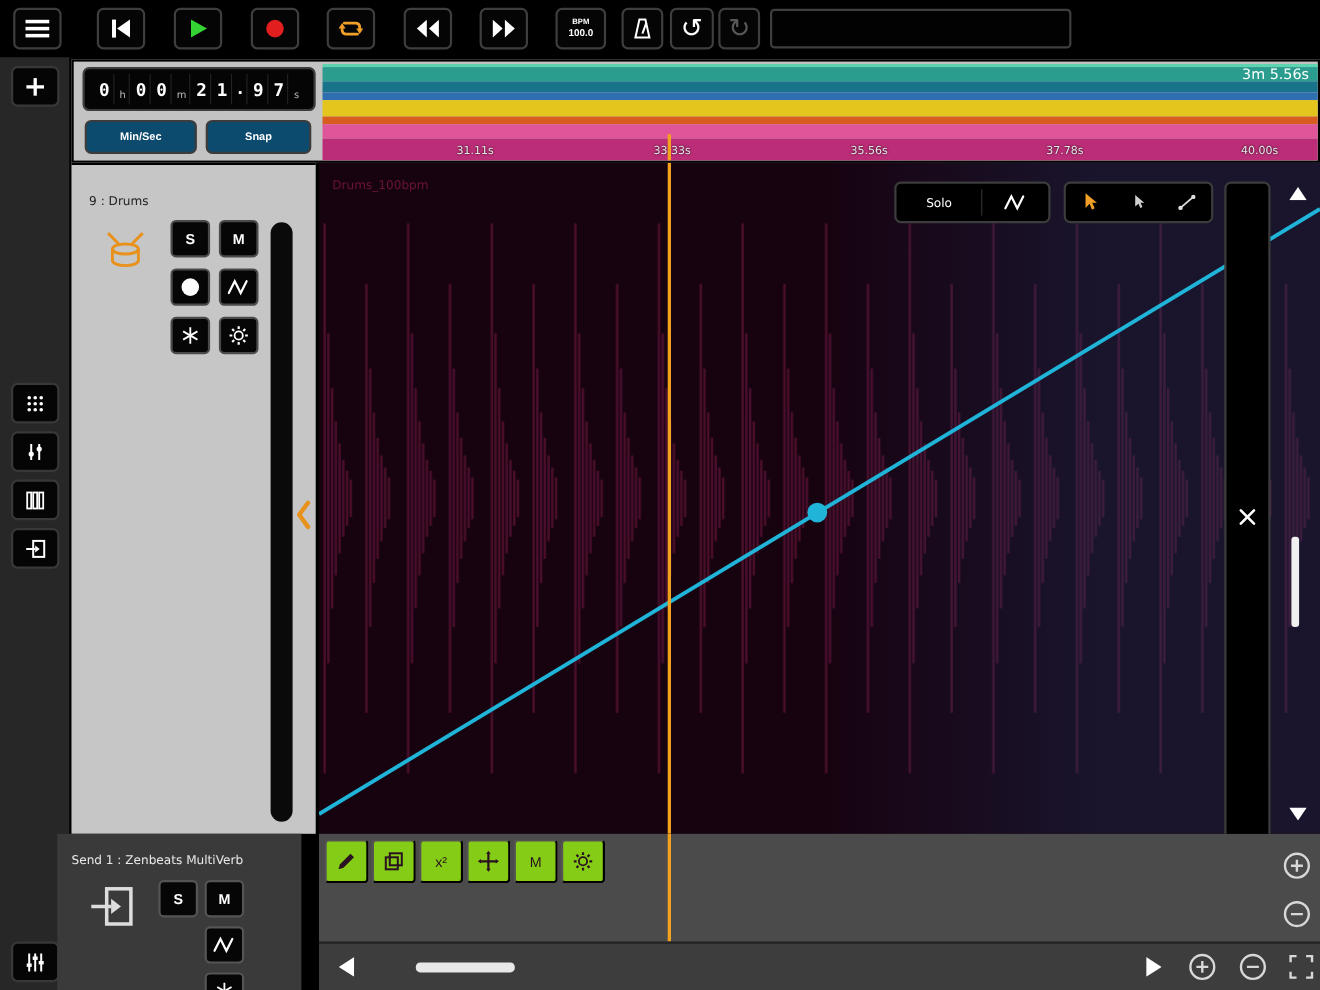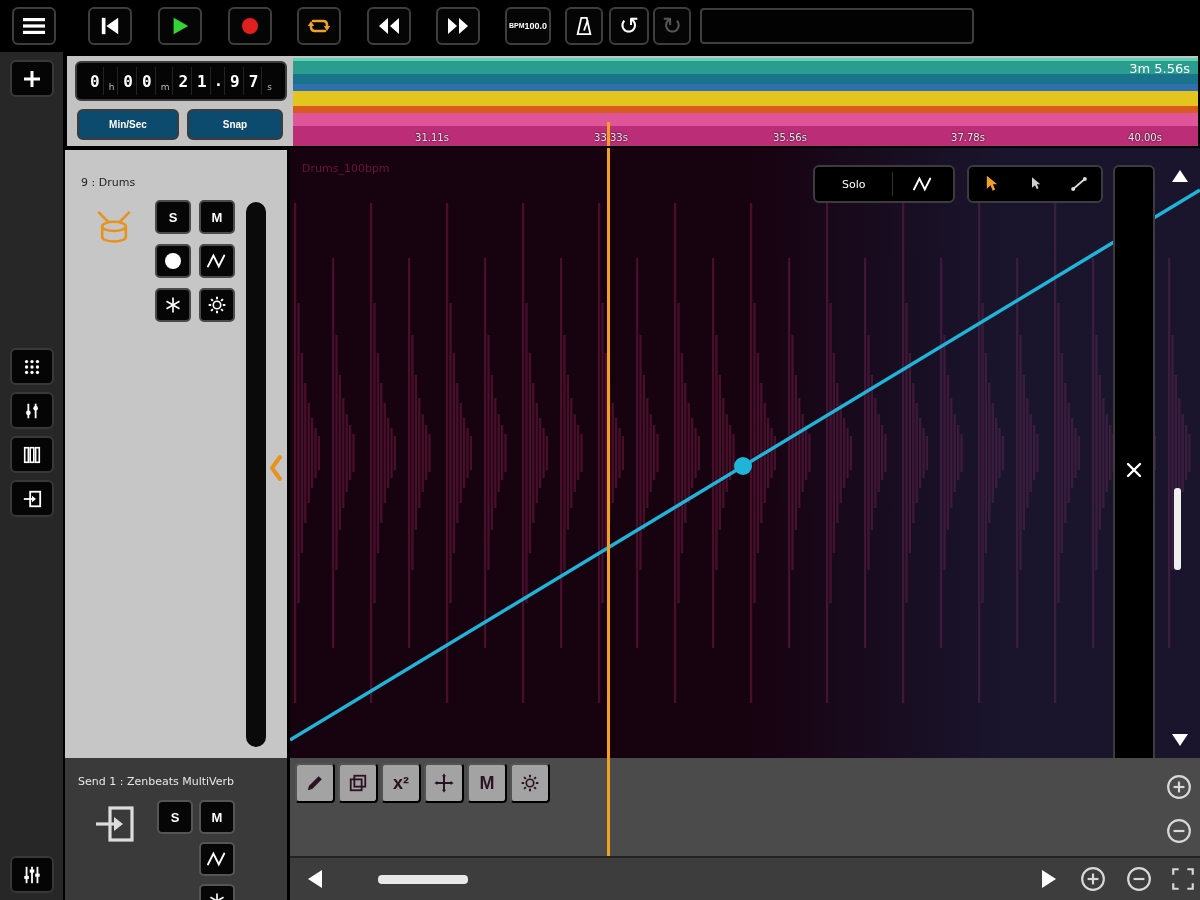--- a/index.html
+++ b/index.html
@@ -53,27 +53,27 @@
   .wave-playhead{position:absolute;left:317px;top:0;width:3px;height:610px;background:#f2a21c;z-index:3}
   .ov-group{position:absolute;top:17px;height:38px;background:#000;border:2px solid #3c3c3c;border-radius:6px;z-index:5;
             display:flex;align-items:center}
   .ov-cell{height:100%;display:flex;align-items:center;justify-content:center;cursor:pointer}
   .ov-sep{width:1px;height:70%;background:#333}
   .solo-label{color:#fff;font-size:11px}
   .vscroll-arrow{position:absolute;z-index:5;cursor:pointer}
   .vscroll-thumb{position:absolute;left:884px;top:340px;width:7px;height:82px;background:#f0f0f0;border-radius:3px;z-index:5;cursor:pointer}
 
   
-  .send-header{position:absolute;left:65px;top:758px;width:222px;height:142px;background:#3a3a3a;overflow:hidden}
+  .send-header{position:absolute;left:52px;top:758px;width:222px;height:142px;background:#3a3a3a;overflow:hidden}
   .send-title{position:absolute;left:13px;top:17px;font-size:11px;color:#e8e8e8}
   .sbtn{position:absolute;width:36px;height:34px;background:#060606;border:2px solid #555;border-radius:5px;color:#fff;
         font-size:13px;font-weight:bold;display:flex;align-items:center;justify-content:center;cursor:pointer}
   .bottom-main{position:absolute;left:290px;top:758px;width:910px;height:142px;background:#4b4b4b;overflow:hidden}
-  .pinkbtn{position:absolute;top:5px;width:40px;height:40px;background:#a3a3a3;border-radius:4px;display:flex;align-items:center;
-           justify-content:center;cursor:pointer;color:#2a1220;font-weight:bold;font-size:18px}
+  .pinkbtn{position:absolute;top:5px;width:40px;height:40px;background:#84cc16;border-radius:4px;display:flex;align-items:center;
+           justify-content:center;cursor:pointer;color:#2a1220;font-weight:normal;font-size:13px}
   .bottom-playhead{position:absolute;left:317px;top:0;width:3px;height:98px;background:#f2a21c}
   .circle-btn{position:absolute;cursor:pointer}
   .scroll-row{position:absolute;left:0;top:98px;width:910px;height:44px;background:#3d3d3d;border-top:2px solid #222}
   .hscroll-thumb{position:absolute;left:88px;top:17px;width:90px;height:9px;background:#e8e8e8;border-radius:4px;cursor:pointer}
 </style>
 </head>
 <body>
 
 <div class="app">
 
@@ -119,21 +119,21 @@
           <polygon points="23,2 23,18 14,10" fill="#fff"></polygon>
       </svg>
     </button>
     <button class="tbtn" style="left:436px;width:44px">
       <svg width="26" height="20" viewBox="0 0 26 20">
         <polygon points="3,2 3,18 12,10" fill="#fff"></polygon>
           <polygon points="14,2 14,18 23,10" fill="#fff"></polygon>
       </svg>
     </button>
 
-    <button class="tbtn" style="left:505px;width:46px;flex-direction:row">
+    <button class="tbtn" style="left:505px;width:46px;flex-direction:column">
       <span class="bpm-label">BPM</span>
       <span class="bpm-value">100.0</span>
     </button>
     <button class="tbtn" style="left:565px;width:38px">
       <svg width="20" height="22" viewBox="0 0 22 22">
         <path d="M8 2 h6 l4 18 h-14 z" fill="none" stroke="#fff" stroke-width="2"></path>
         <line x1="11" y1="16" x2="15" y2="5" stroke="#fff" stroke-width="2"></line>
       </svg>
     </button>
     <button class="tbtn" style="left:609px;width:40px;font-size:24px">

